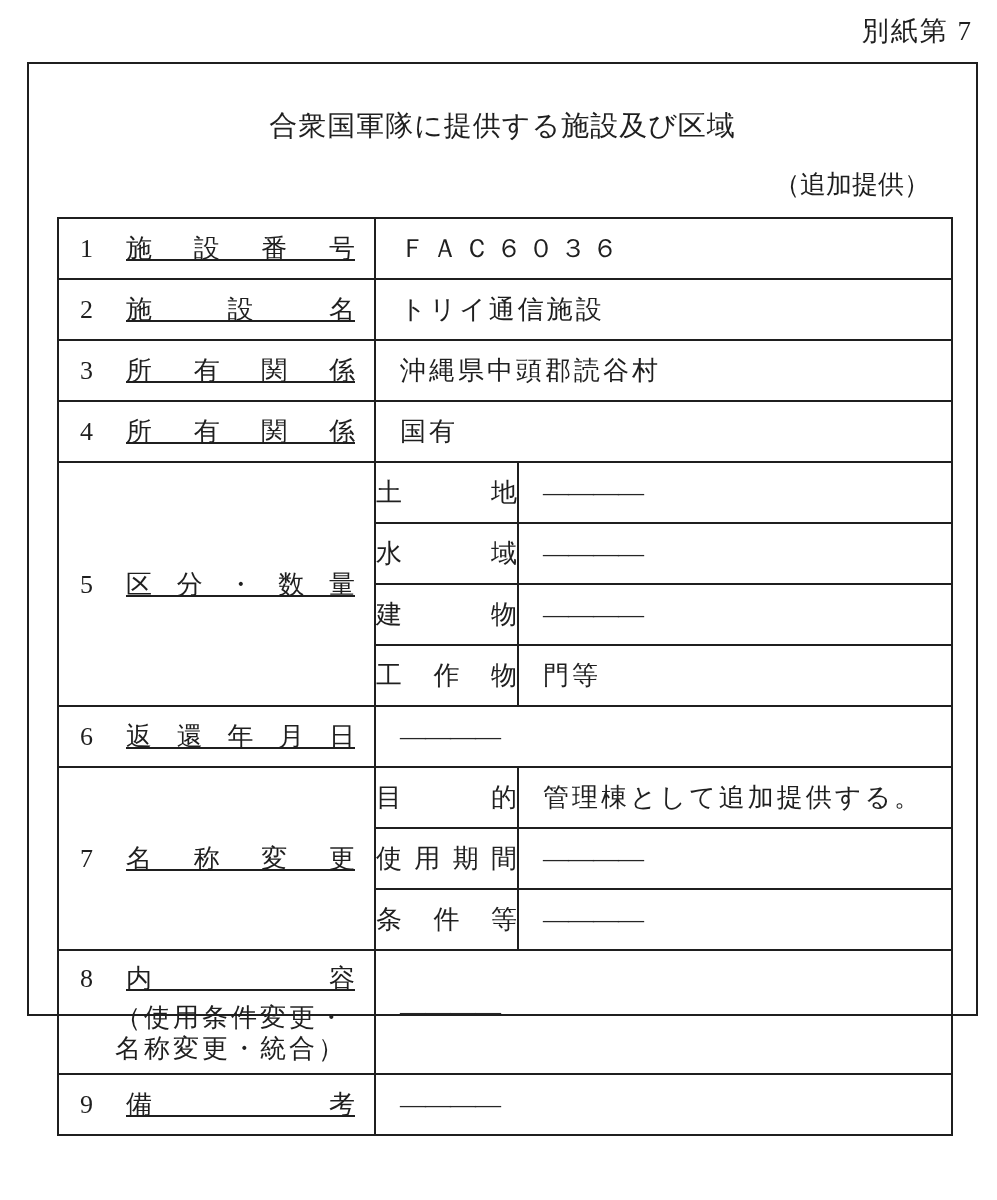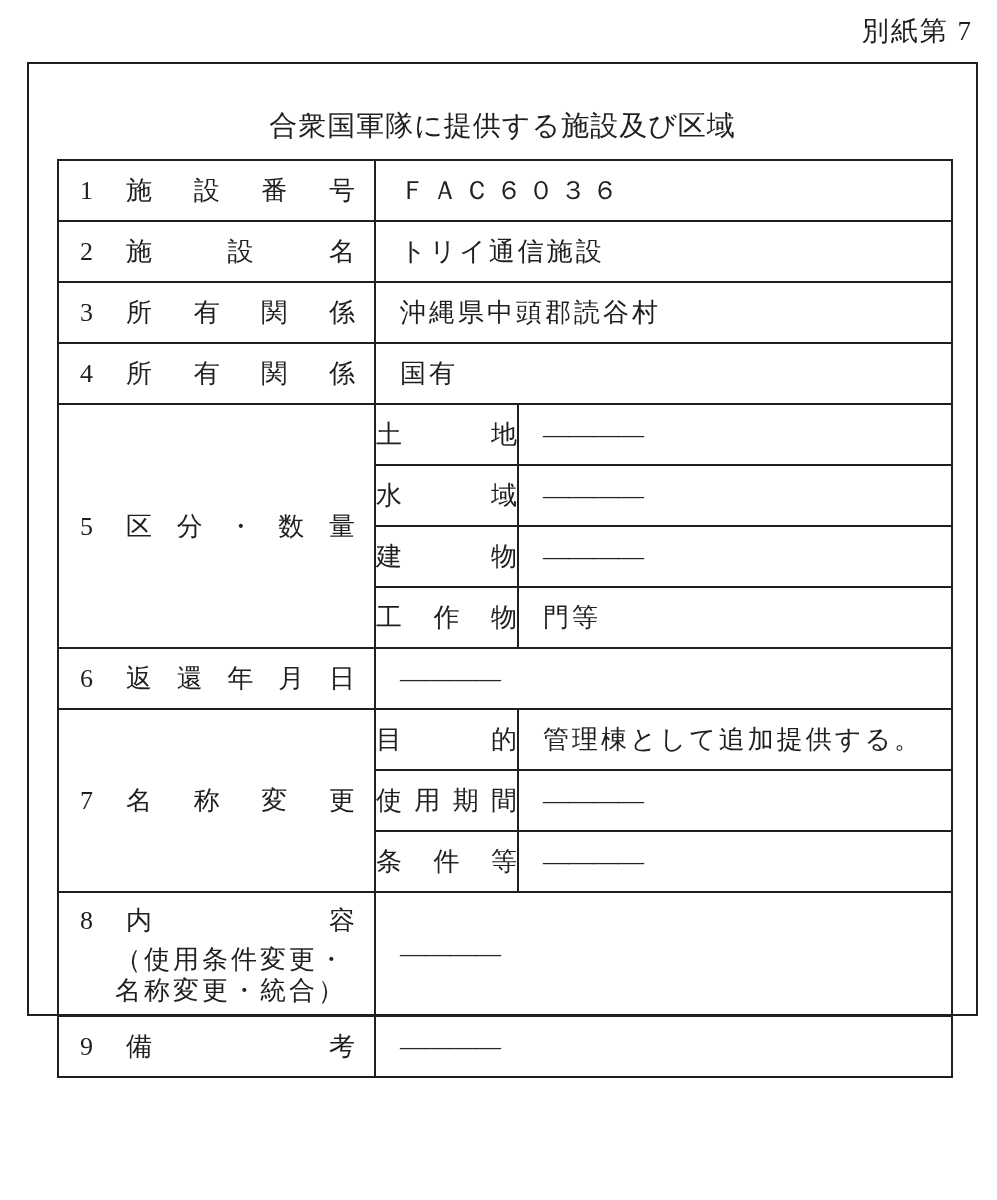--- a/index.html
+++ b/index.html
@@ -31,21 +31,21 @@
   table.facility td{
     border:2px solid #1f1f1f;vertical-align:middle;padding:0;
     box-sizing:border-box;
   }
   tr.r{height:61px;}
   tr.r8{height:124px;}
   .lblwrap{display:flex;align-items:baseline;}
   .num{width:46px;padding-left:21px;flex:0 0 auto;font-size:26px;}
   .lbl{
     flex:1;display:block;padding-right:19px;
-    text-align:justify;text-align-last:justify;text-justify:inter-character;
+    text-align:justify;text-align-last:justify;text-justify:inter-character;text-decoration:underline;
   }
   td.toplbl{vertical-align:top;padding-top:13px;}
   td.c-sub{padding:0 16px;border-radius:17px;}
   .sublbl{
     display:block;text-align:justify;text-align-last:justify;
     text-justify:inter-character;
   }
   td.c-val{padding-left:16px;}
   .val{letter-spacing:3px;padding-left:24px;}
   .val.ls-wide{letter-spacing:6px;}
@@ -56,20 +56,21 @@
     font-size:26px;
   }
 </style>
 </head>
 <body>
 
 <div class="corner">別紙第 7</div>
 
 <div class="sheet">
   <div class="title">合衆国軍隊に提供する施設及び区域</div>
+  <div class="subtitle">（追加提供）</div>
 
   <table class="facility">
     <colgroup>
       <col style="width:317px">
         <col style="width:143px">
         <col style="width:434px">
     </colgroup>
     <tbody>
       <tr class="r">
         <td>

